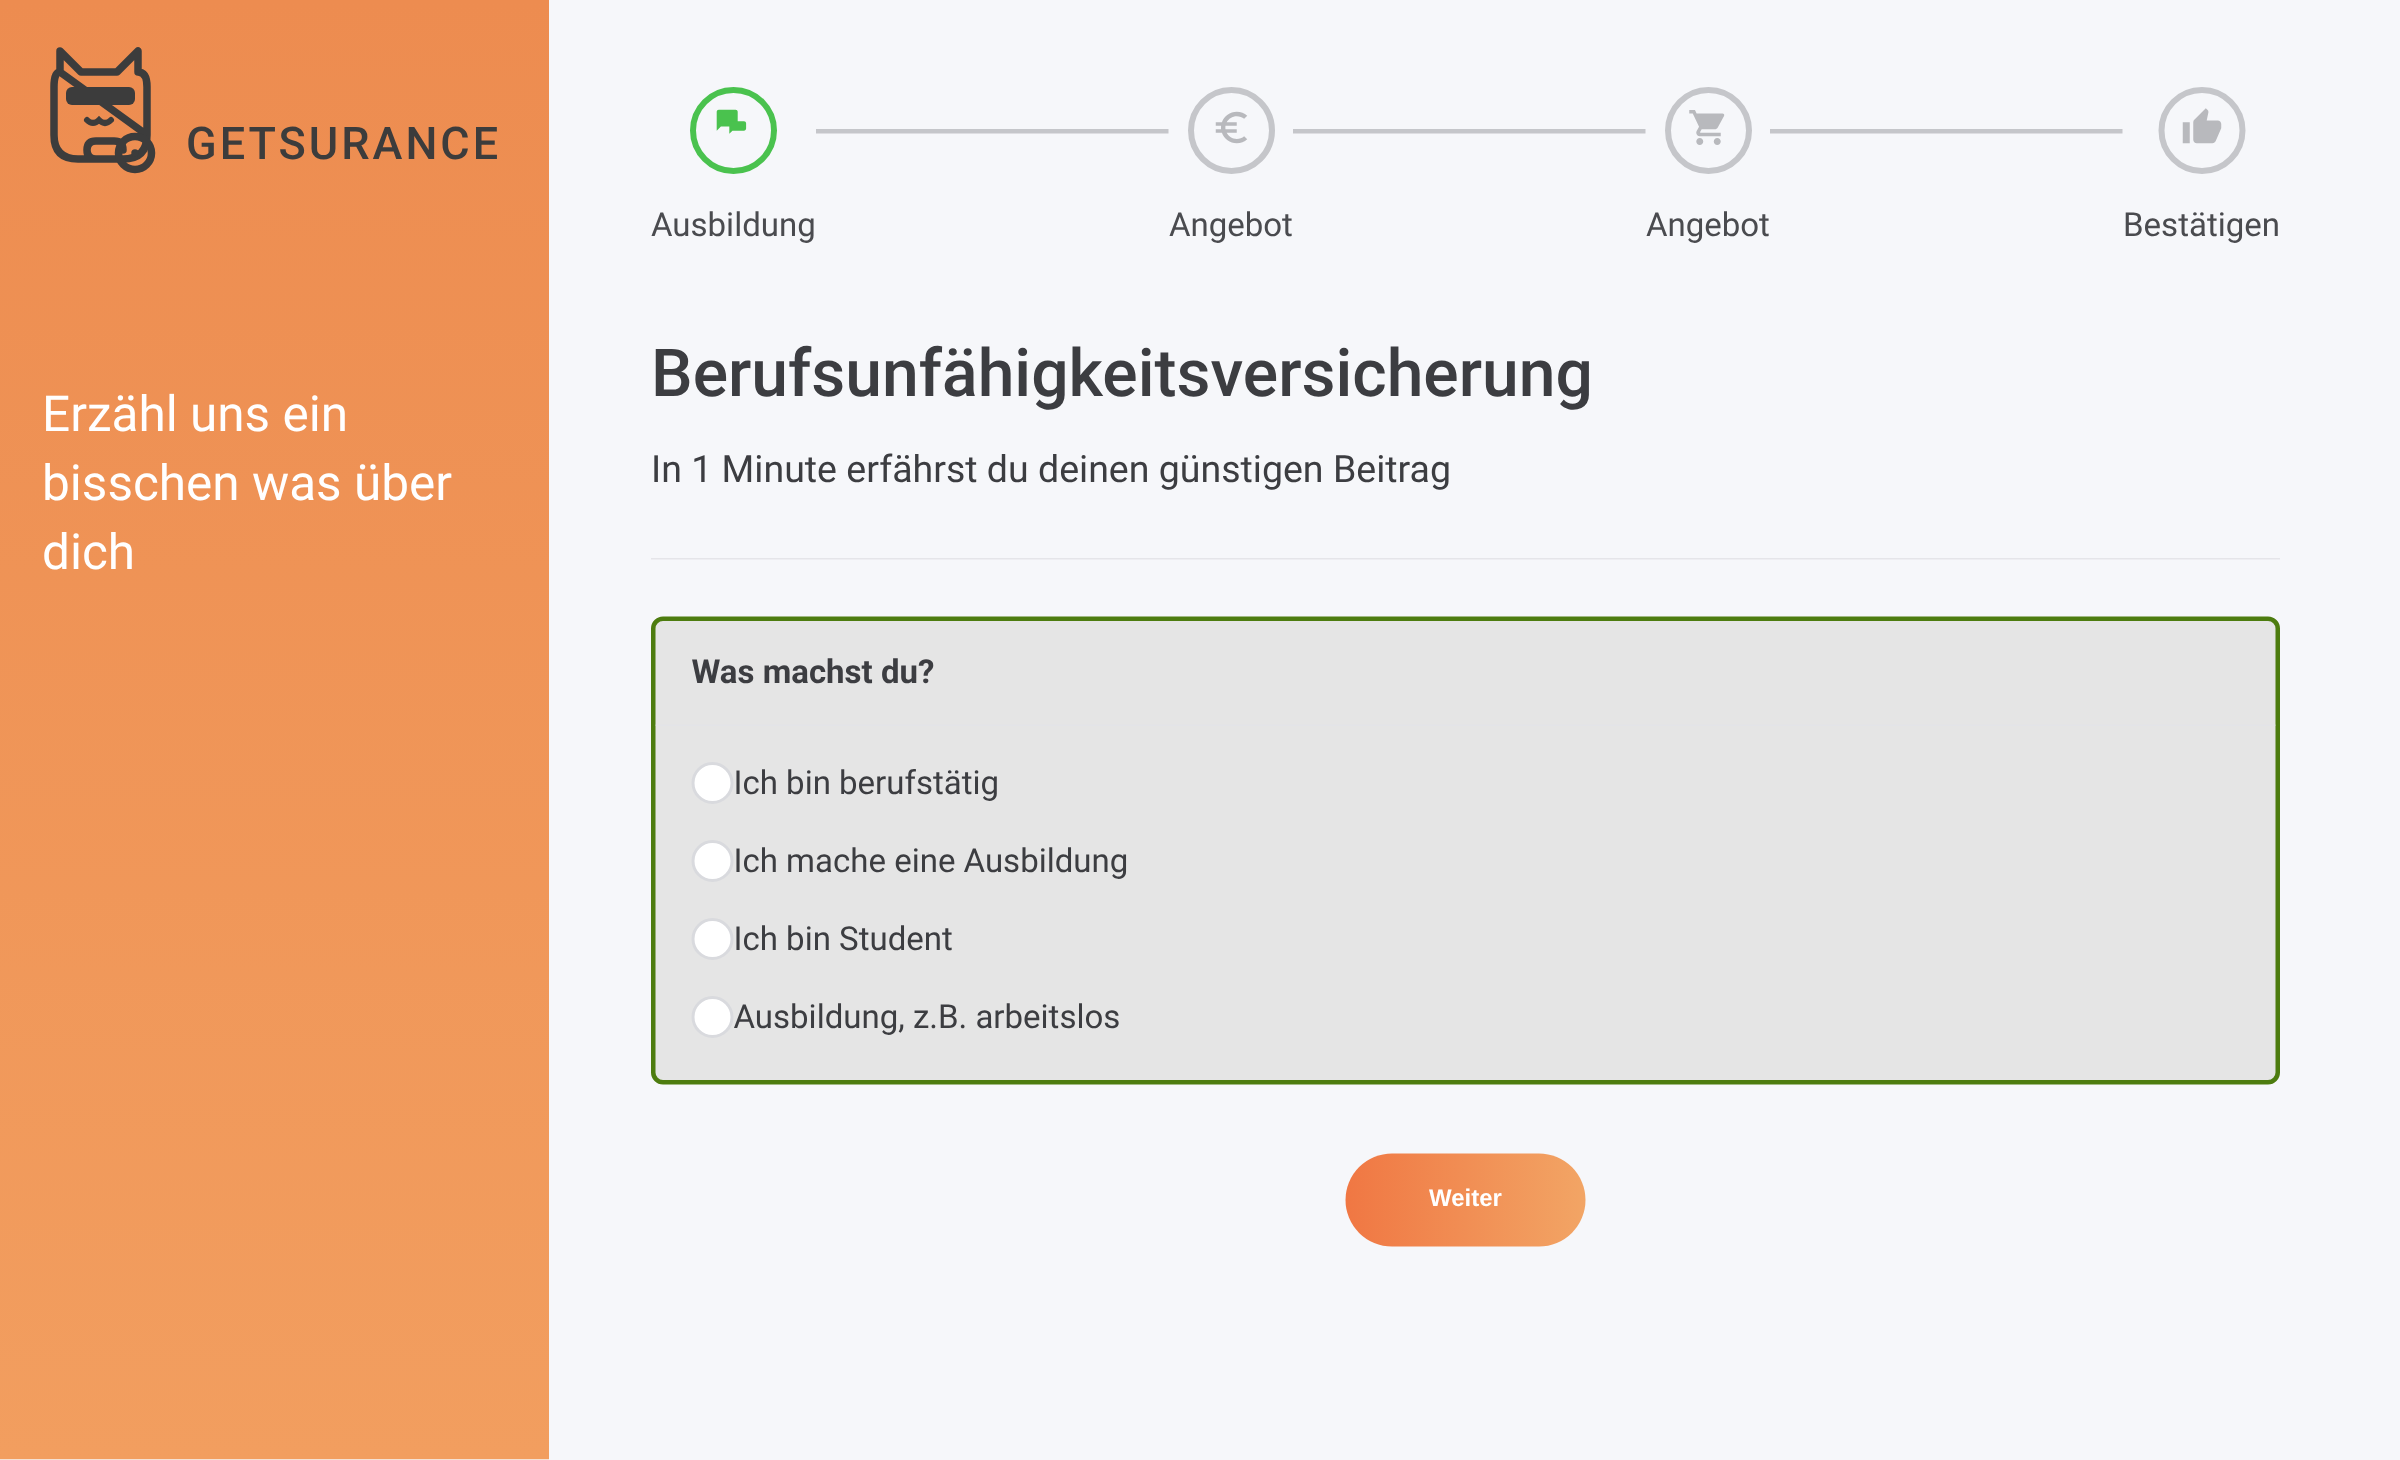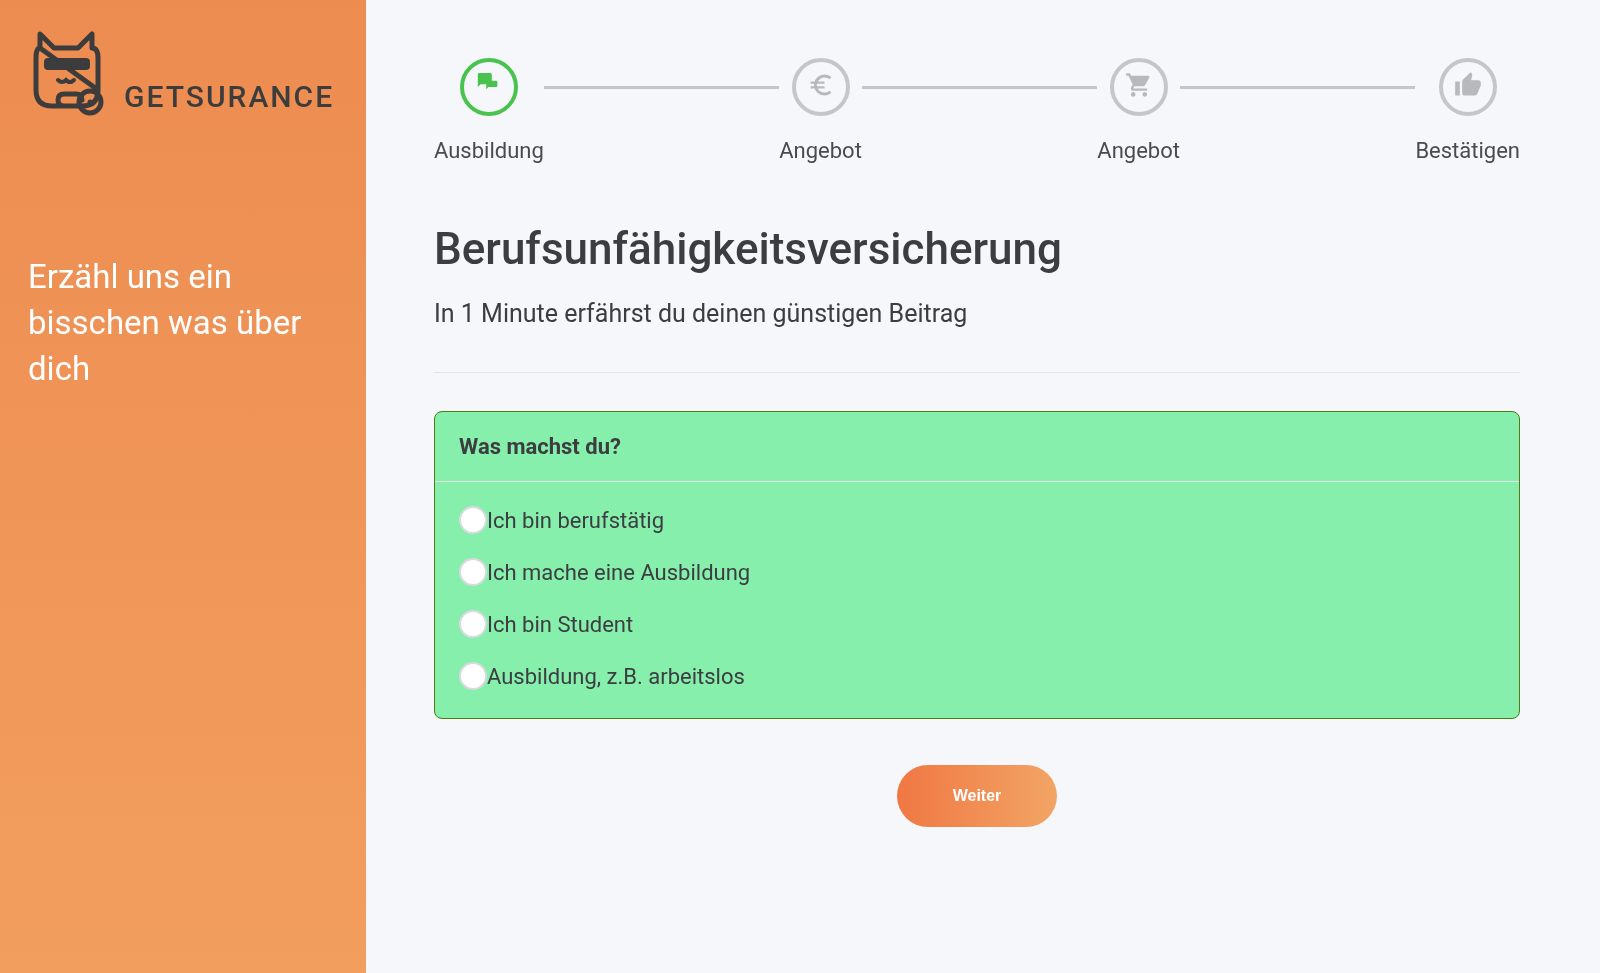--- a/index.html
+++ b/index.html
@@ -113,23 +113,23 @@
       margin-top: 24px;
     }
     
     .divider {
       height: 1px;
       background: #e5e5e9;
       margin-bottom: 38px;
     }
     
     .card {
-      border: 1px solid #4d7c0f;
+      border: 3px solid #4d7c0f;
       border-radius: 8px;
-      background: #86efac;
+      background: #e5e5e5;
       overflow: hidden;
     }
     
     .card-header {
       padding: 22px 24px;
       border-bottom: 1px solid #e3e4e8;
       font-size: 22px;
       font-weight: 700;
       color: #3c3d41;
     }

